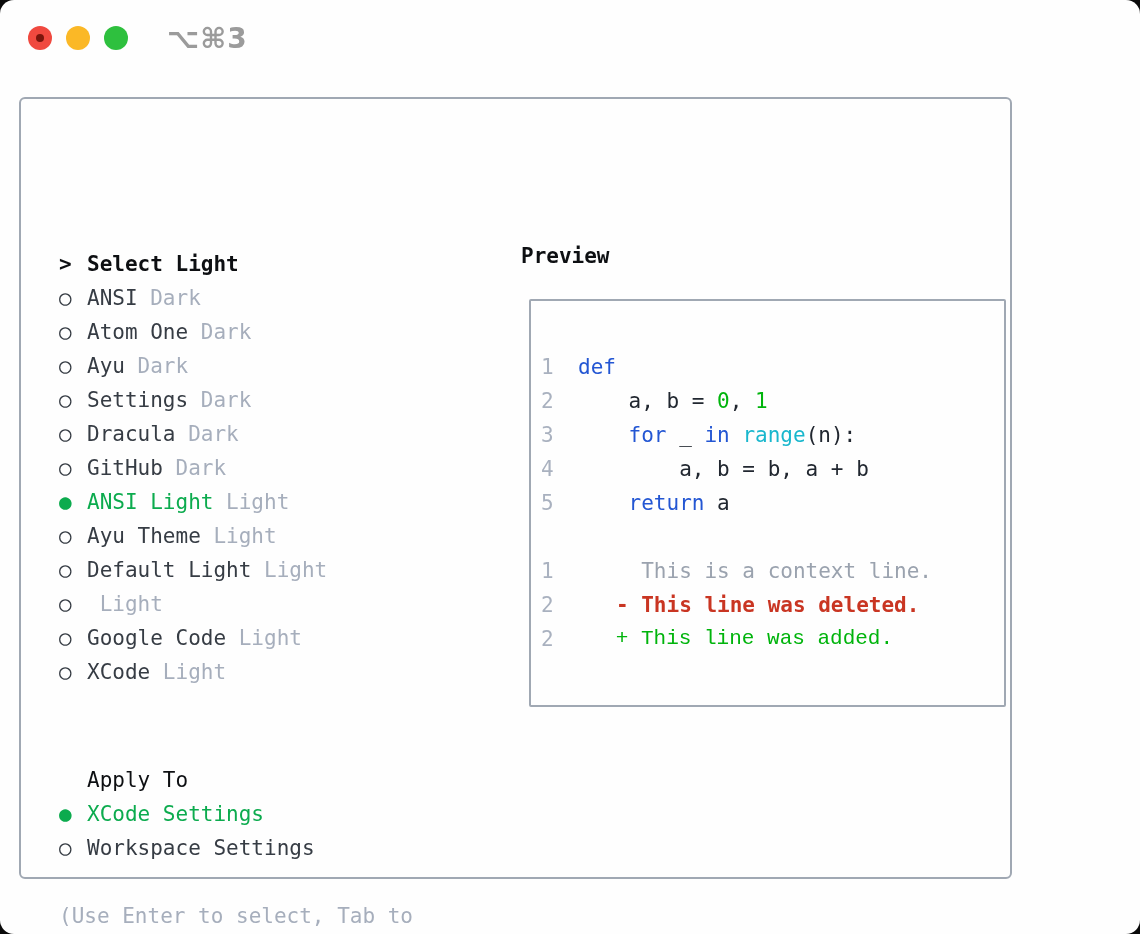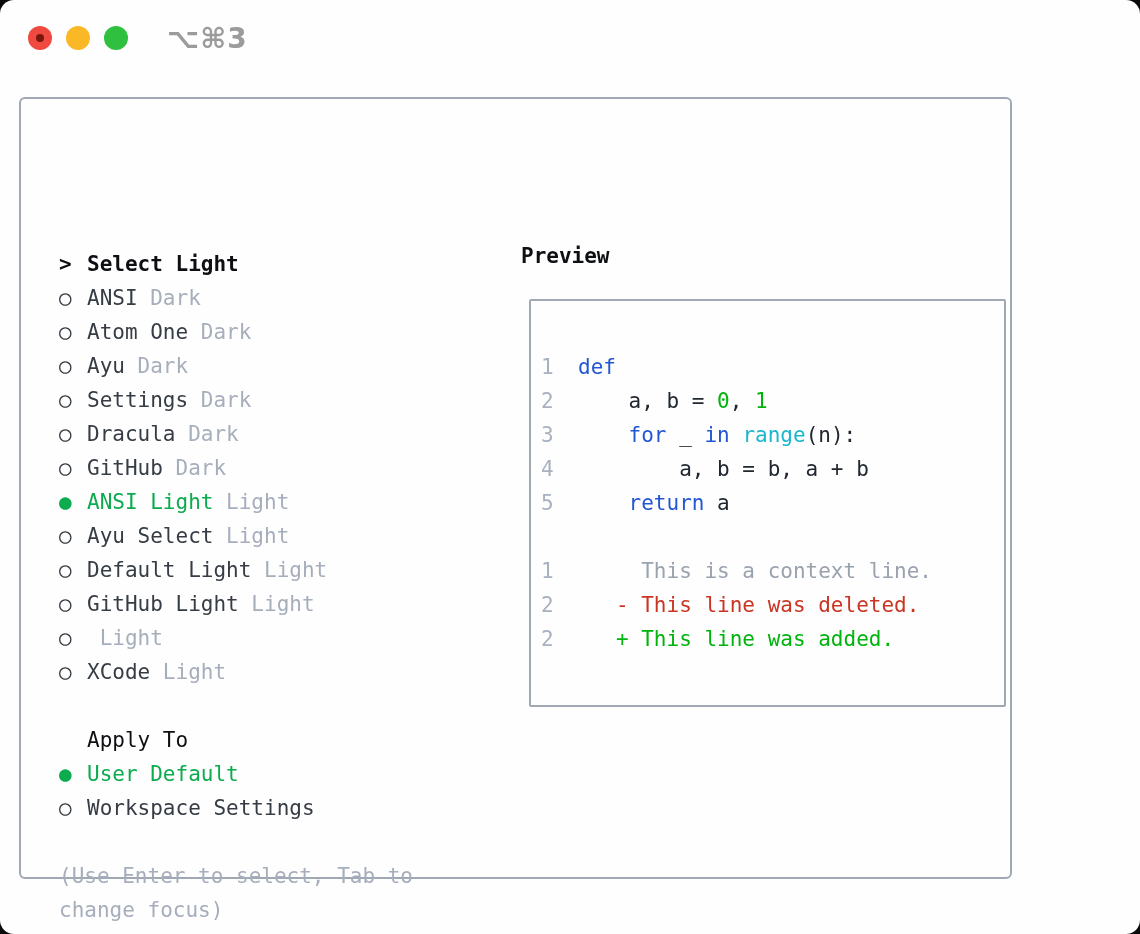--- a/index.html
+++ b/index.html
@@ -33,21 +33,21 @@
   .theme-column{
     position:absolute;left:38px;top:148px;width:430px;
     font-size:21px;line-height:34px;color:var(--text);
   }
   .row{display:flex;white-space:pre;align-items:baseline;}
   .bullet{flex:0 0 28px;width:28px;color:var(--text);}
   .row .name{color:var(--text);}
   .row .variant{color:var(--muted);margin-left:0.602em;}
   .row.selected .bullet,.row.selected .name{color:var(--selected-green);}
   .header-row .bullet,.header-row .label{color:var(--heading);font-weight:bold;}
-  .subheader-row .label{color:var(--heading);}
+  .subheader-row .label{color:var(--heading);margin-top:40px;}
   .spacer{height:34px;}
   .hint{white-space:pre-line;color:var(--muted);}
   
   .preview-header{
     position:absolute;left:500px;top:140px;
     font-size:21px;line-height:34px;font-weight:bold;color:var(--heading);
   }
   .preview-box{
     position:absolute;left:508px;top:200px;width:477px;height:408px;
     box-sizing:border-box;border:2px solid var(--border);border-radius:2px;
@@ -56,22 +56,22 @@
   .code-line{
     display:flex;white-space:pre;height:34px;line-height:34px;
     font-size:21px;padding-left:10px;color:var(--code-fg);
   }
   .ln{flex:0 0 37px;width:37px;color:var(--line-num);}
   .tk-fg{color:var(--code-fg);}
   .tk-kw{color:var(--code-kw);}
   .tk-bi{color:var(--code-builtin);}
   .tk-num{color:var(--code-green);}
   .tk-ctx{color:var(--diff-ctx);}
-  .tk-del{color:var(--diff-del);}
-  .tk-add{color:var(--code-green);}
+  .tk-del{color:var(--diff-del);font-weight:bold;}
+  .tk-add{color:var(--code-green);font-family:Liberation Mono, monospace;}
 </style>
 </head>
 <body>
 
 <div class="window">
 
   <div class="traffic-lights">
     <span class="light light-red">
       <span class="dot"></span>
     </span>
@@ -90,36 +90,36 @@
       </div>
 
       <div id="theme-list">
           <div class="row"><span class="bullet">○</span><span class="name">ANSI</span><span class="variant">Dark</span></div>
           <div class="row"><span class="bullet">○</span><span class="name">Atom One</span><span class="variant">Dark</span></div>
           <div class="row"><span class="bullet">○</span><span class="name">Ayu</span><span class="variant">Dark</span></div>
           <div class="row"><span class="bullet">○</span><span class="name">Settings</span><span class="variant">Dark</span></div>
           <div class="row"><span class="bullet">○</span><span class="name">Dracula</span><span class="variant">Dark</span></div>
           <div class="row"><span class="bullet">○</span><span class="name">GitHub</span><span class="variant">Dark</span></div>
           <div class="row selected"><span class="bullet">●</span><span class="name">ANSI Light</span><span class="variant">Light</span></div>
-          <div class="row"><span class="bullet">○</span><span class="name">Ayu Select</span><span class="variant">Light</span></div>
+          <div class="row"><span class="bullet">○</span><span class="name">Ayu Theme</span><span class="variant">Light</span></div>
           <div class="row"><span class="bullet">○</span><span class="name">Default Light</span><span class="variant">Light</span></div>
-          <div class="row"><span class="bullet">○</span><span class="name">GitHub Light</span><span class="variant">Light</span></div>
           <div class="row"><span class="bullet">○</span><span class="variant">Light</span></div>
+          <div class="row"><span class="bullet">○</span><span class="name">Google Code</span><span class="variant">Light</span></div>
           <div class="row"><span class="bullet">○</span><span class="name">XCode</span><span class="variant">Light</span></div>
         </div>
 
       <div class="spacer"></div>
 
       <div class="row subheader-row">
         <span class="bullet"></span>
         <span class="label">Apply To</span>
       </div>
 
       <div id="apply-list">
-          <div class="row selected"><span class="bullet">●</span><span class="name">User Default</span></div>
+          <div class="row selected"><span class="bullet">●</span><span class="name">XCode Settings</span></div>
           <div class="row"><span class="bullet">○</span><span class="name">Workspace Settings</span></div>
         </div>
 
       <div class="spacer"></div>
 
       <div class="hint">(Use Enter to select, Tab to
 change focus)</div>
     </div>
 
     <div class="preview-header">Preview</div>

